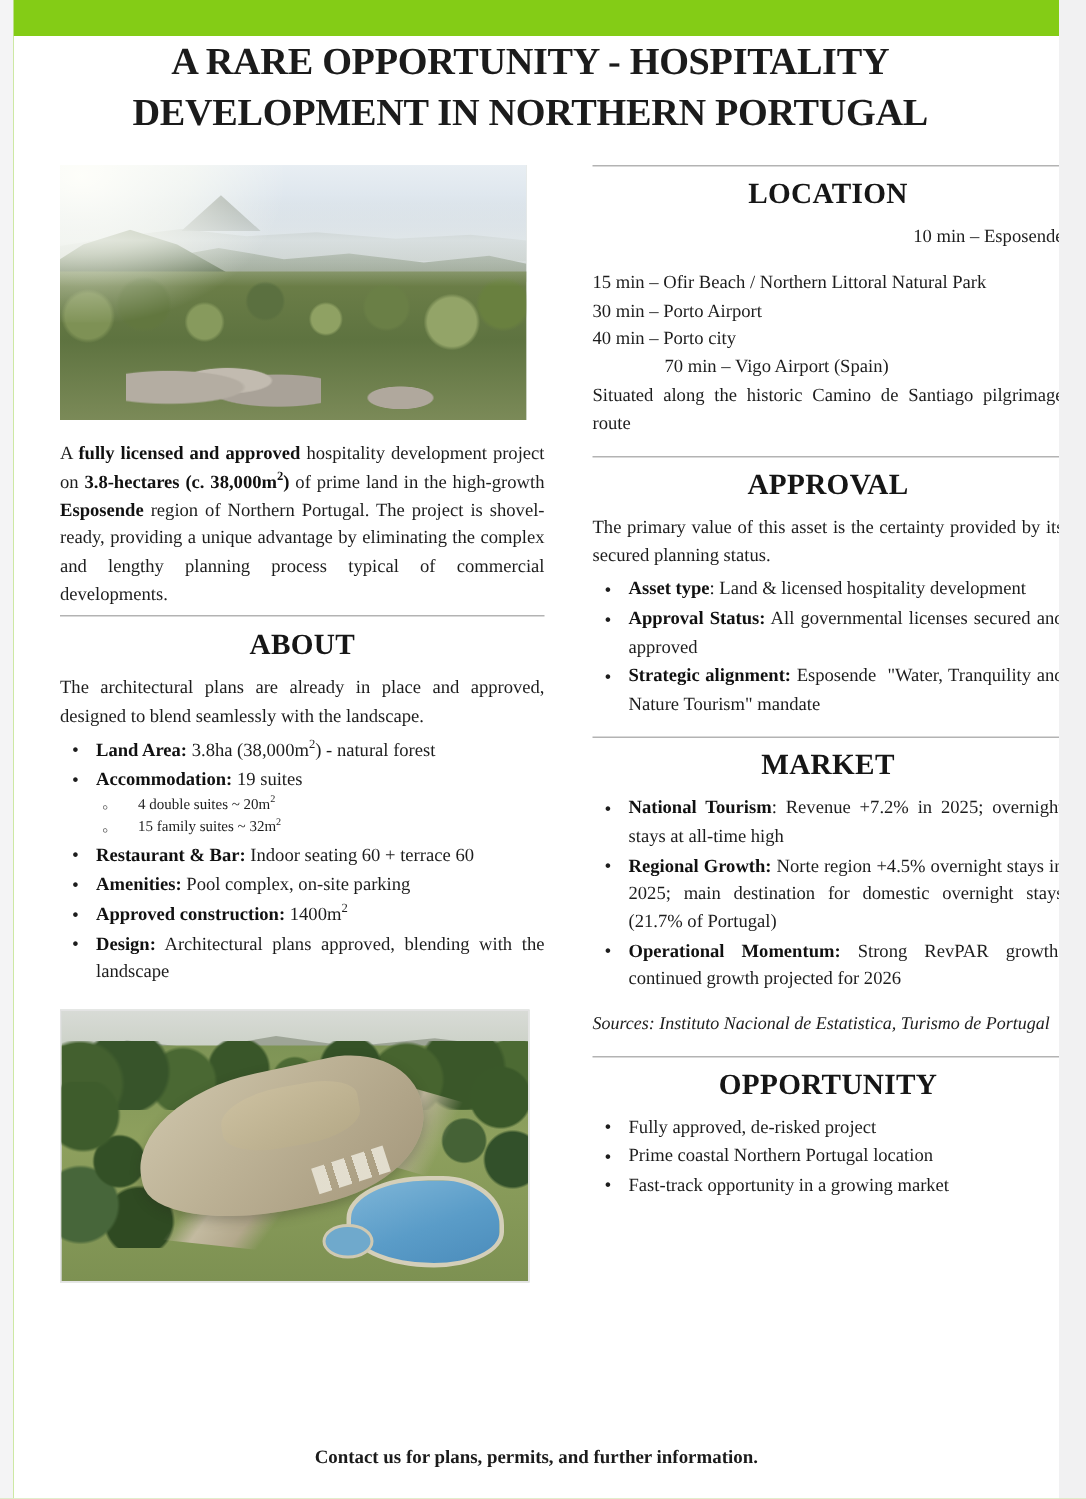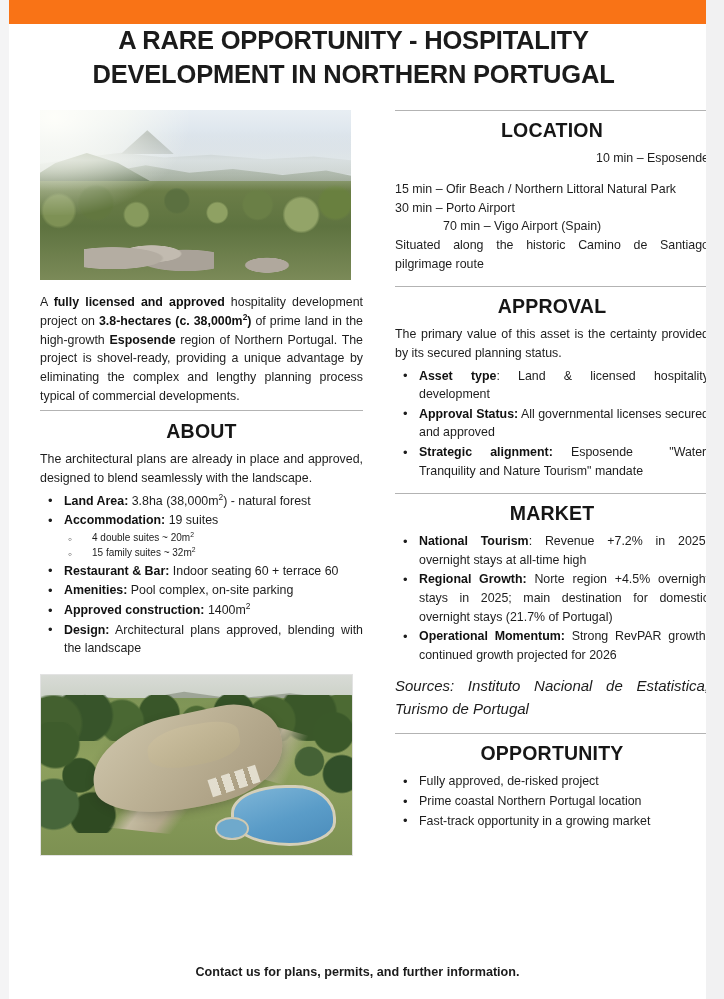--- a/index.html
+++ b/index.html
@@ -8,24 +8,25 @@
     width: 724px;
     height: 999px;
     background: #efeff0;
     font-family: "Liberation Sans", sans-serif;
   }
 
   .page {
     position: relative;
     width: 724px;
     height: 999px;
-    background: #f97316;
+    background: #84cc16;
     border-left: 9px solid #f4f4f5;
     border-right: 18px solid #f1f1f2;
     overflow: hidden;
+    font-family: Liberation Serif, serif;
   }
 
   .sheet {
     position: relative;
     width: 100%;
     height: 100%;
     background: #ffffff;
     padding: 0;
   }
 
@@ -117,21 +118,21 @@
     position: absolute;
     left: 4px;
     top: 0px;
     font-size: 12px;
     color: #555;
   }
 
   sup { font-size: 0.68em; vertical-align: super; line-height: 0; }
 
   .sources {
-    font-size: 15px;
+    font-size: 12px;
     font-style: italic;
     line-height: 1.5;
     color: #1d1d1d;
     text-align: justify;
     margin-top: 11px;
   }
 
   
   .photo {
     width: 311px;
@@ -374,20 +375,21 @@
     <div class="col-gap"></div>
 
     <div class="col-right right">
 
       <div class="rule"></div>
       <div class="section-title">LOCATION</div>
       <div id="location-lines">
             <p class="body" style="text-align: right; margin-bottom: 12px;">10 min – Esposende</p>
             <p class="body" style="text-align: left; margin-bottom: 0px;">15 min – Ofir Beach / Northern Littoral Natural Park</p>
             <p class="body" style="text-align: left; margin-bottom: 0px;">30 min – Porto Airport</p>
+            <p class="body" style="text-align: left; margin-bottom: 0px;">40 min – Porto city</p>
             <p class="body" style="text-align: left; margin-bottom: 0px; margin-left: 48px;">70 min – Vigo Airport (Spain)</p>
           </div>
       <p class="body">Situated along the historic Camino de Santiago pilgrimage route</p>
 
       <div class="rule" style="margin-top:12px;"></div>
       <div class="section-title">APPROVAL</div>
       <p class="body">The primary value of this asset is the certainty provided by its secured planning status.</p>
       <ul class="bul just" id="approval-bullets">
             <li><b>Asset type</b>: Land &amp; licensed hospitality development</li>
             <li><b>Approval Status:</b> All governmental licenses secured and approved</li>

